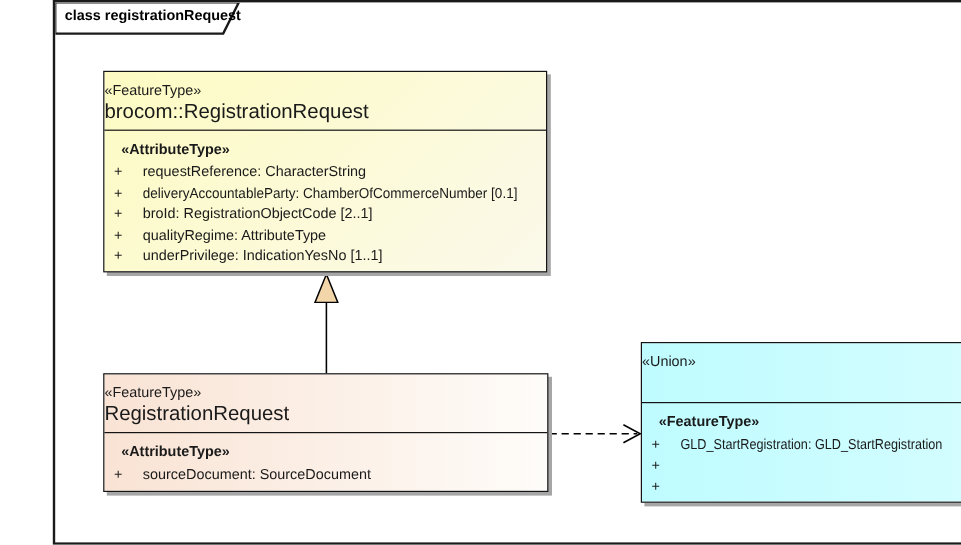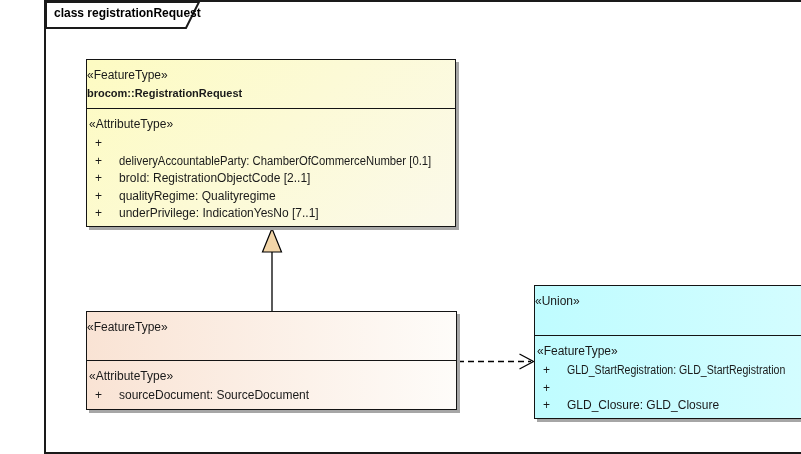--- a/index.html
+++ b/index.html
@@ -37,26 +37,26 @@
   .box-yellow { background:linear-gradient(135deg, var(--class-yellow-start), var(--class-yellow-end)); }
   .box-orange { background:linear-gradient(to right, var(--class-orange-start), var(--class-orange-end)); }
   .box-cyan   { background:linear-gradient(to right, var(--class-cyan-start), var(--class-cyan-end)); }
 
   .box-header {
     box-sizing:border-box;
     border-bottom:1px solid #141414;
     padding-top:7px;
   }
   .stereotype-line { font-size:12px; line-height:17px; }
-  .class-name { font-size:11px; font-weight:bold; line-height:18px; white-space:nowrap; }
+  .class-name { font-size:17px; font-weight:normal; line-height:18px; white-space:nowrap; }
   .class-name.underlined { text-decoration:underline; }
 
   .box-compartment { padding-top:6px; }
   .compartment-stereotype {
-    padding-left:2px; line-height:18px; margin-bottom:2px; white-space:nowrap;
+    padding-left:14px; line-height:18px; margin-bottom:2px; white-space:nowrap;font-weight:bold;
   }
   .attr-row { display:flex; line-height:17.6px; white-space:nowrap; }
   .attr-vis { width:24px; padding-left:8px; flex:0 0 auto; }
   .attr-sig { flex:0 0 auto; }
   .squeeze { display:inline-block; transform-origin:0 50%; }
   .squeeze-94 { transform:scaleX(0.94); }
   .squeeze-88 { transform:scaleX(0.88); }
 
   .gen-line   { stroke:#000; stroke-width:1.3; }
   .gen-head   { fill:var(--triangle-fill); stroke:#000; stroke-width:1.2; }
@@ -88,43 +88,45 @@
 
   <div class="uml-box box-yellow" style="left:40px; top:57px; width:370px; height:168px;">
     <div class="box-header" style="height:49px;">
       <div class="stereotype-line">«FeatureType»</div>
       <div class="class-name">brocom::RegistrationRequest</div>
     </div>
     <div class="box-compartment">
       <div class="compartment-stereotype">«AttributeType»</div>
       <div class="attr-row">
         <span class="attr-vis">+</span>
+        <span class="attr-sig">requestReference: CharacterString</span>
       </div>
       <div class="attr-row">
         <span class="attr-vis">+</span>
         <span class="attr-sig squeeze squeeze-94">deliveryAccountableParty: ChamberOfCommerceNumber [0.1]</span>
       </div>
       <div class="attr-row">
         <span class="attr-vis">+</span>
         <span class="attr-sig">broId: RegistrationObjectCode [2..1]</span>
       </div>
       <div class="attr-row">
         <span class="attr-vis">+</span>
-        <span class="attr-sig">qualityRegime: Qualityregime</span>
+        <span class="attr-sig">qualityRegime: AttributeType</span>
       </div>
       <div class="attr-row">
         <span class="attr-vis">+</span>
-        <span class="attr-sig">underPrivilege: IndicationYesNo [7..1]</span>
+        <span class="attr-sig">underPrivilege: IndicationYesNo [1..1]</span>
       </div>
     </div>
   </div>
 
   <div class="uml-box box-orange" style="left:40px; top:309px; width:371px; height:99px;">
     <div class="box-header" style="height:49px;">
       <div class="stereotype-line">«FeatureType»</div>
+      <div class="class-name">RegistrationRequest</div>
     </div>
     <div class="box-compartment">
       <div class="compartment-stereotype">«AttributeType»</div>
       <div class="attr-row">
         <span class="attr-vis">+</span>
         <span class="attr-sig">sourceDocument: SourceDocument</span>
       </div>
     </div>
   </div>
 
@@ -136,18 +138,17 @@
       <div class="compartment-stereotype">«FeatureType»</div>
       <div class="attr-row">
         <span class="attr-vis">+</span>
         <span class="attr-sig squeeze squeeze-88">GLD_StartRegistration: GLD_StartRegistration</span>
       </div>
       <div class="attr-row">
         <span class="attr-vis">+</span>
       </div>
       <div class="attr-row">
         <span class="attr-vis">+</span>
-        <span class="attr-sig">GLD_Closure: GLD_Closure</span>
       </div>
     </div>
   </div>
 
 </div>
 
 </body></html>

